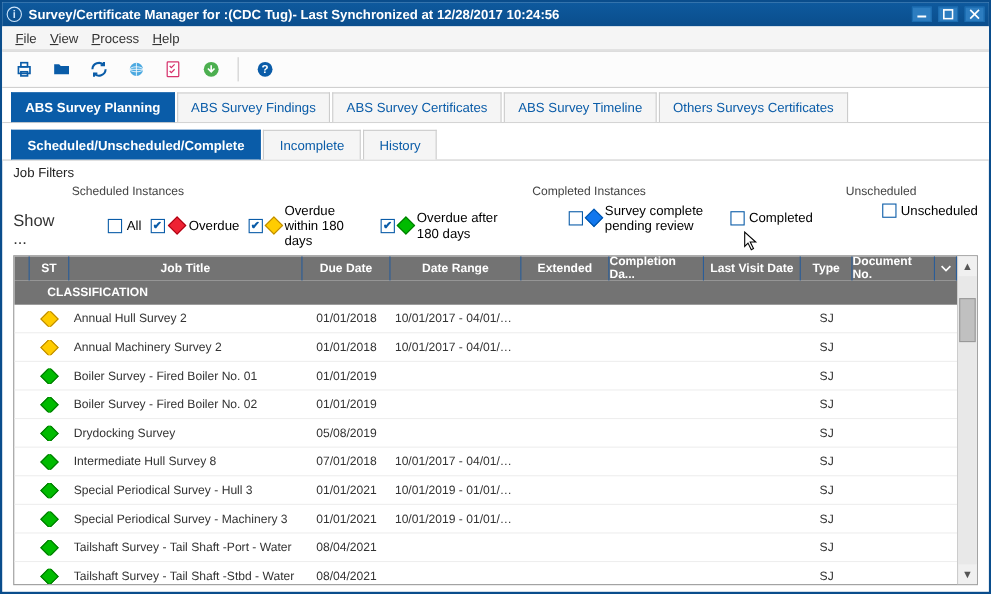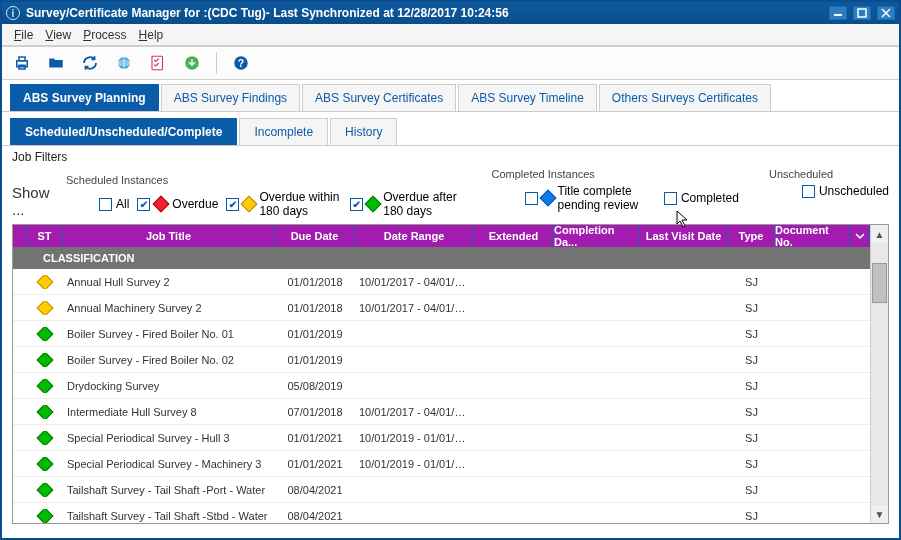--- a/index.html
+++ b/index.html
@@ -35,21 +35,21 @@
   .dia-yellow { background: #fc0; border: 1px solid #b80; }
   .dia-green { background: #0b0; border: 1px solid #070; }
   .dia-blue { background: #17e; border: 1px solid #05a; }
   .dia-wrap { width: 14px; height: 14px; display: inline-flex; align-items: center; justify-content: center; }
   .grid { border: 1px solid #999; margin: 0 10px; height: 300px; display: flex; font-size: 11px; }
   .grid-body { flex: 1; overflow: hidden; }
   .grid-scroll { width: 18px; border-left: 1px solid #ccc; display: flex; flex-direction: column; background: #f0f0f0; }
   .scroll-up, .scroll-down { height: 18px; display: flex; align-items: center; justify-content: center; cursor: pointer; font-size: 10px; color: #555; }
   .scroll-track { flex: 1; background: #e8e8e8; position: relative; }
   .scroll-thumb { position: absolute; top: 20px; left: 1px; right: 1px; height: 40px; background: #c0c0c0; border: 1px solid #999; }
-  .grid-header { display: flex; background: #a21caf; color: #fff; height: 22px; }
+  .grid-header { display: flex; background: #737373; color: #fff; height: 22px; }
   .gh { border-right: 1px solid #2a5d98; display: flex; align-items: center; justify-content: center; font-size: 11px; font-weight: 600; position: relative; }
   .group-row { background: #737373; color: #fff; height: 22px; display: flex; align-items: center; padding-left: 30px; font-size: 11px; font-weight: 700; }
   .data-row { display: flex; height: 26px; align-items: center; border-bottom: 1px solid #eee; }
   .cell { overflow: hidden; text-overflow: ellipsis; white-space: nowrap; padding: 0 4px; font-size: 11px; color: #333; }
   .col-st { width: 36px; display: flex; align-items: center; justify-content: center; }
   .col-title { width: 212px; }
   .col-due { width: 80px; text-align: center; }
   .col-range { width: 119px; text-align: right; }
   .col-ext { width: 80px; }
   .col-comp { width: 86px; }
@@ -196,21 +196,21 @@
       </div>
     </div>
     <div class="filter-group">
       <div class="fg-title">Completed Instances</div>
       <div class="fg-items">
         <div class="filter-item">
             <span class="chk"></span>
             <span class="dia-wrap">
               <span class="diamond dia-blue"></span>
             </span>
-            <span>Title complete pending review</span>
+            <span>Survey complete pending review</span>
           </div>
         <div class="filter-item">
             <span class="chk"></span>
             <span>Completed</span>
           </div>
       </div>
     </div>
     <div class="filter-group">
       <div class="fg-title">Unscheduled</div>
       <div class="fg-items">

